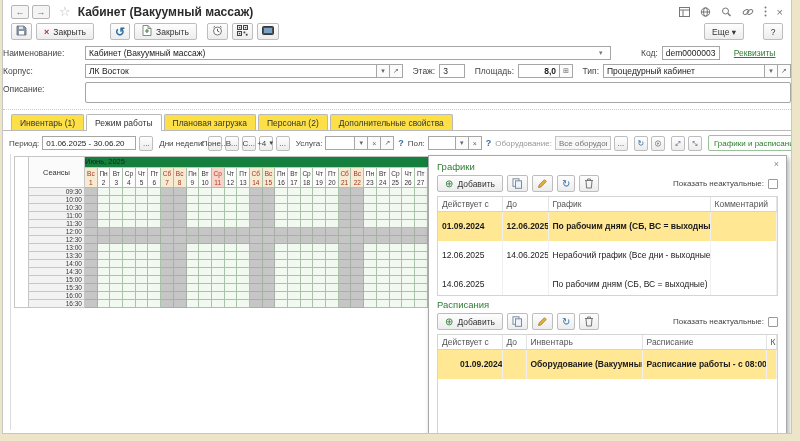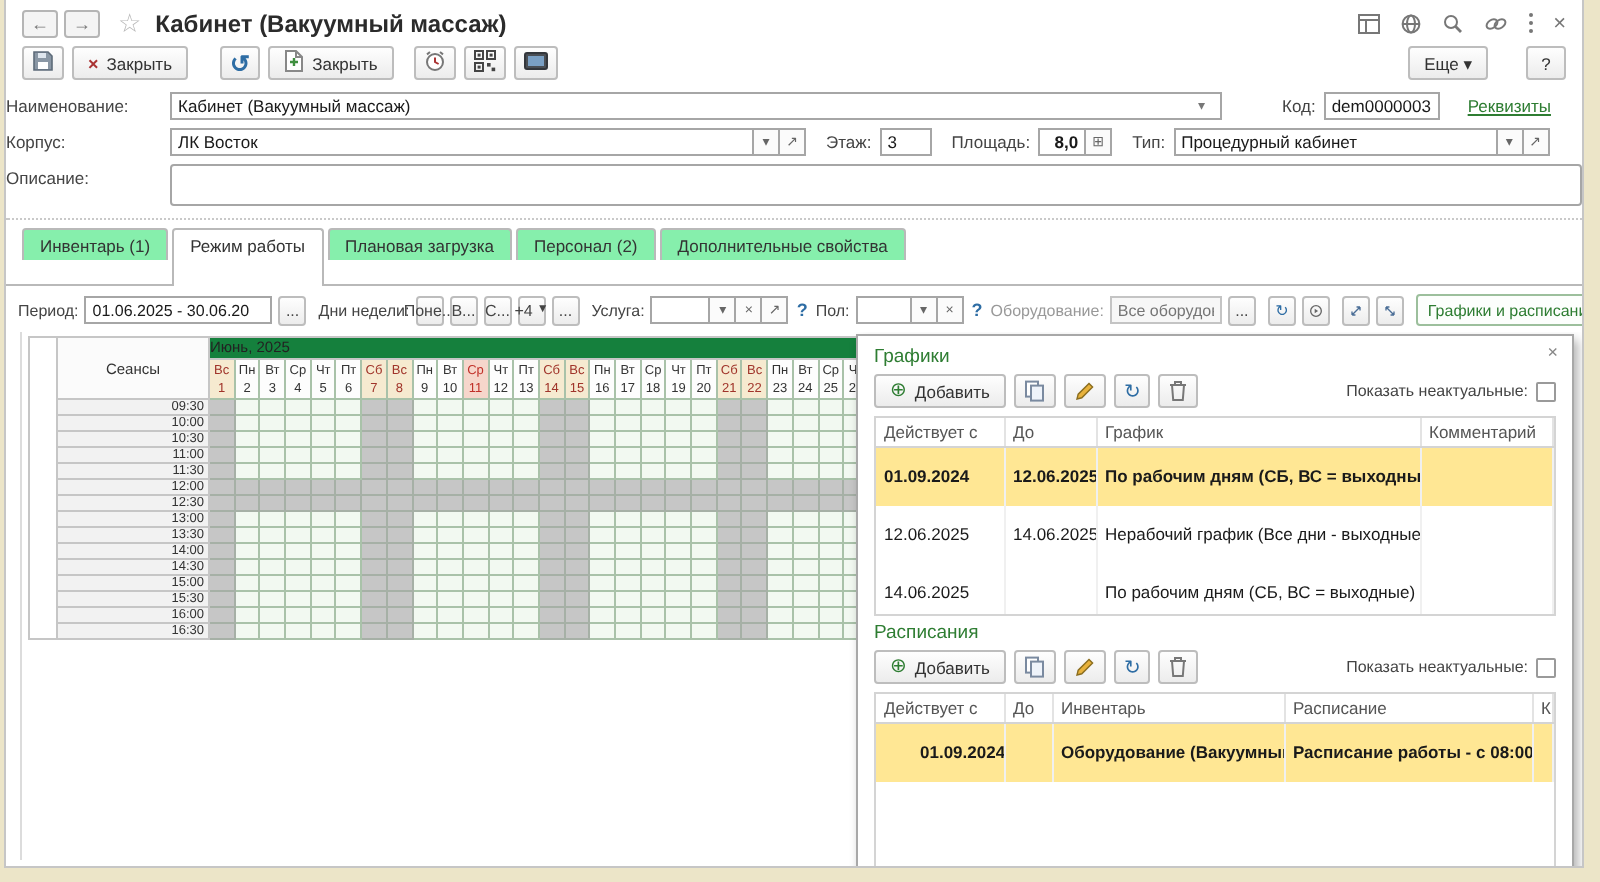--- a/index.html
+++ b/index.html
@@ -26,38 +26,38 @@
   .lbl{width:82px;flex:none}
   .inp{border:1px solid #a6a6a6;height:14px;font-size:8.5px;padding:0 3px;background:#fff;color:#1a1a1a;font-family:"Liberation Sans",sans-serif;outline:none}
   .combo{display:flex;align-items:center}
   .cbtn{width:13px;height:14px;border:1px solid #a6a6a6;border-left:none;display:flex;align-items:center;justify-content:center;font-size:7px;color:#666;background:#fbfbfb}
   .ddin{margin-left:-12px;width:10px;font-size:7px;color:#777;pointer-events:none}
   .link{color:#2e7d32;text-decoration:underline;font-size:8.5px}
   .num{text-align:right}
   textarea.desc{border:1px solid #a6a6a6;height:21px;flex:1;resize:none;font-family:"Liberation Sans",sans-serif;font-size:8.5px;border-radius:2px}
   
   .tabs{display:flex;gap:2px;padding:4px 8px 0;border-top:1px dotted #c9c9c9;margin-top:6px;border-bottom:1px solid #b9b9b9;flex:none}
-  .tab{border:1px solid #b9b9b9;border-bottom:none;background:#86efac;padding:3px 8px 2px;font-size:8.5px;color:#333;border-radius:2px 2px 0 0;margin-bottom:12px;cursor:default}
+  .tab{border:1px solid #b9b9b9;border-bottom:none;background:#fde047;padding:3px 8px 2px;font-size:8.5px;color:#333;border-radius:2px 2px 0 0;margin-bottom:0;cursor:default}
   .tab.active{background:#fff;margin-bottom:-1px;padding-bottom:3px}
   
   .filters{display:flex;align-items:center;gap:3px;padding:4px 6px 3px;font-size:8px;color:#444;white-space:nowrap;flex:none;overflow:hidden}
   .filters .inp{height:14px;font-size:8px}
   .sbtn{border:1px solid #bdbdbd;border-radius:2px;background:linear-gradient(#fefefe,#ececec);height:15px;min-width:14px;padding:0 3px;font-size:8px;color:#444;display:inline-flex;align-items:center;justify-content:center}
   .qmark{color:#2e6da4;font-weight:bold;font-size:9px;padding:0 1px}
   .greenbtn{border:1px solid #9cbf9c;border-radius:2px;background:#fcfefc;color:#2e7d32;height:16px;display:inline-flex;align-items:center;padding:0 5px;font-size:8px}
   .disab{color:#999}
   .disab-inp{background:#f7f7f7;color:#aaa;border:1px solid #c4c4c4}
   
   .content{position:relative;flex:1;overflow:hidden}
   .vline{position:absolute;left:7px;top:0;bottom:3px;width:1px;background:#dcdcdc}
   
   table.cal{position:absolute;left:11px;top:2px;border-collapse:collapse;table-layout:fixed}
   .cal td{border:1px solid #a9c2a9;overflow:hidden;padding:0}
   td.c-narrow{border:1px solid #c6c6c6;background:#fff;width:14px}
-  td.c-sess{border:1px solid #c6c6c6;background:#fbfbfb;width:76px;font-size:7.5px;text-align:center;color:#333}
+  td.c-sess{border:1px solid #c6c6c6;background:#fbfbfb;width:56px;font-size:7.5px;text-align:center;color:#333}
   td.c-month{height:11px;font-size:7.5px;text-align:left;background:#15803d;border:1px solid #c6c6c6;color:#222;line-height:10px}
   td.c-day{height:20px;width:12.7px;font-size:6.5px;text-align:center;background:#fdfdfd;color:#333;line-height:9px;cursor:default}
   td.c-day.weekend{background:#f6ead0;color:#a0342a}
   td.c-day.today{background:#f6d6cb;color:#c03028}
   td.c-time{font-size:6.5px;text-align:right;background:#f2f2f2;border:1px solid #c6c6c6;color:#333;padding-right:2px;line-height:7px}
   td.c-cell{height:7.6px;background:#f2f9f1}
   td.c-cell.off{background:#c6c6c6;border-color:#a6b0a6}
   
   .popup{position:absolute;left:425px;top:1px;width:359px;height:281px;background:#fff;border:1px solid #a8a8a8;box-shadow:2px 3px 5px rgba(0,0,0,.3);padding:3px 8px;overflow:hidden}
   .pclose{position:absolute;right:7px;top:3px;color:#888;font-size:9px;cursor:default}
@@ -200,21 +200,21 @@
       <input class="inp" style="width: 292px;" value="ЛК Восток">
       <span class="cbtn">▾</span>
       <span class="cbtn">↗</span>
     </span>
     <span style="width:10px"></span>
     <span>Этаж:</span>
     <input class="inp" style="width: 26px; margin-left: 4px;" value="3">
     <span style="width:10px"></span>
     <span>Площадь:</span>
     <span class="combo" style="margin-left:4px">
-      <input class="inp num" style="width: 24px; font-weight: bold;" value="8,0">
+      <input class="inp num" style="width: 42px; font-weight: bold;" value="8,0">
       <span class="cbtn">⊞</span>
     </span>
     <span style="width:10px"></span>
     <span>Тип:</span>
     <span class="combo" style="margin-left:4px">
       <input class="inp" style="width: 162px;" value="Процедурный кабинет">
       <span class="cbtn">▾</span>
       <span class="cbtn">↗</span>
     </span>
   </div>

